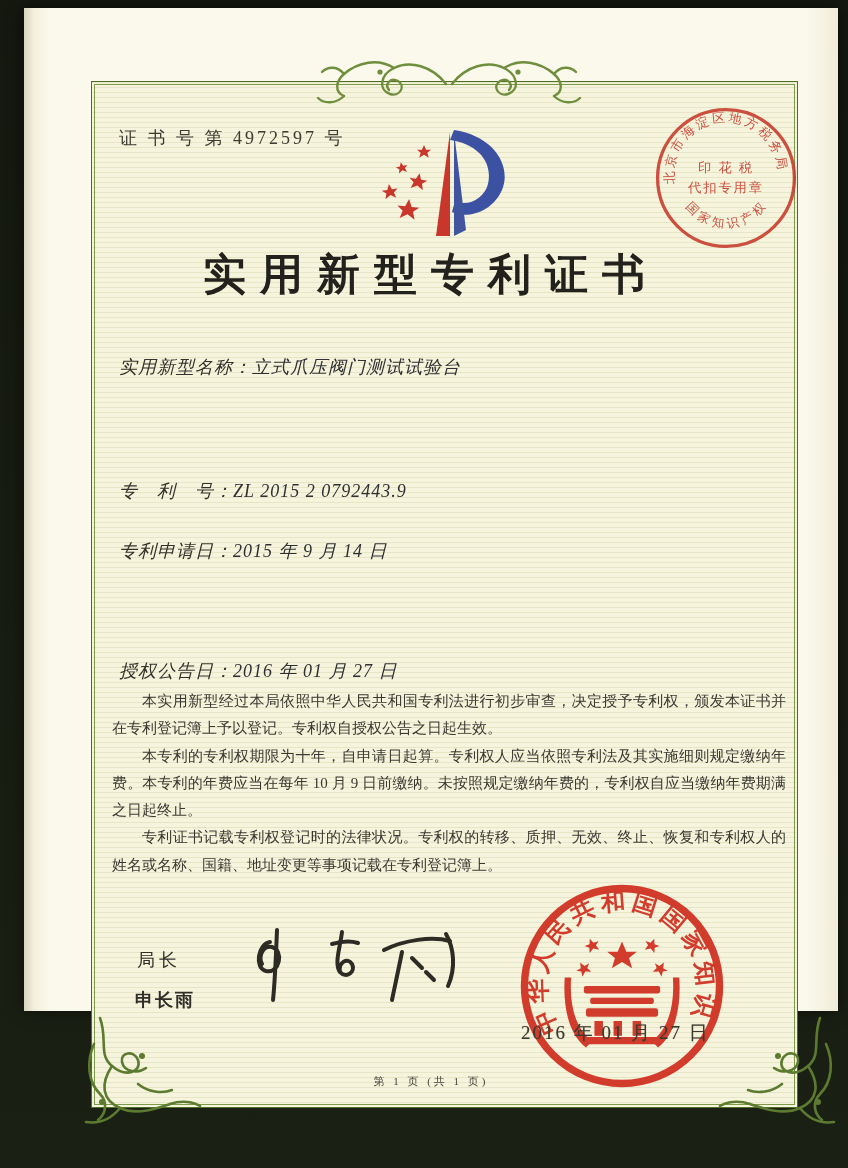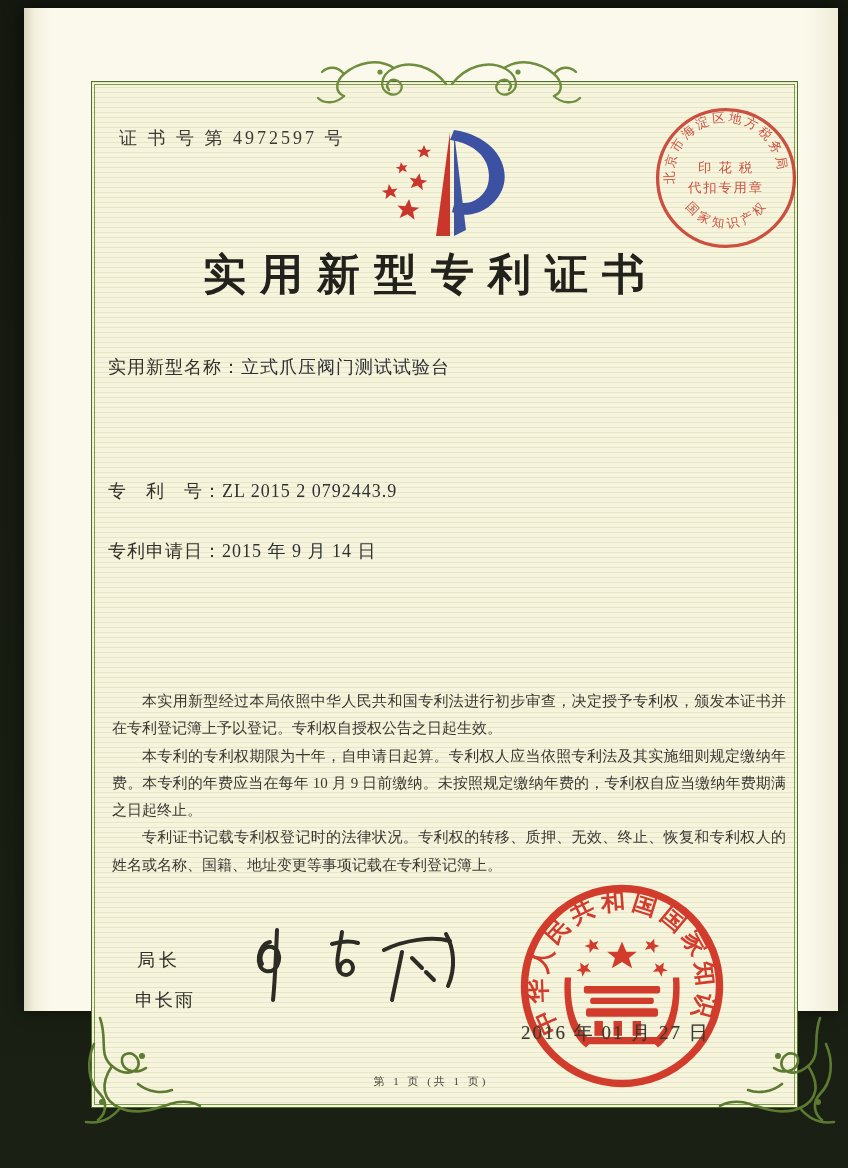--- a/index.html
+++ b/index.html
@@ -14,31 +14,31 @@
          background:
            repeating-linear-gradient(180deg,
              rgba(148,168,92,.18) 0px, rgba(148,168,92,.18) 1px,
              rgba(0,0,0,0) 1px, rgba(0,0,0,0) 5px),
            #f7f4de;}
   .cert-area::before{content:"";position:absolute;inset:2px;border:1px solid #7d9a4b;pointer-events:none;}
   .abs{position:absolute;}
   .cert-no{left:95px;top:118px;font-size:18px;letter-spacing:3px;color:#3d3c33;}
   .title{left:0;top:238px;width:100%;text-align:center;font-size:43px;font-weight:700;
          letter-spacing:14px;color:#22211c;}
-  .field{left:84px;width:620px;font-size:18px;color:#32312a;letter-spacing:1px;white-space:nowrap;}
+  .field{left:95px;width:620px;font-size:18px;color:#32312a;letter-spacing:1px;white-space:nowrap;font-style:italic;}
   .field .lbl{color:#32312a;}
   .field .val{color:#2f3033;}
   .f0{top:347px}.f1{top:411px}.f2{top:471px}.f3{top:531px}.f4{top:591px}.f5{top:651px}
   .paras{left:88px;top:680px;width:674px;font-size:15px;line-height:1.82;
          color:#3a3931;text-align:justify;}
   .paras p{margin:0;text-indent:2em;}
   .sig-title{left:113px;top:940px;font-size:18px;color:#2f2e28;
              font-family:"Liberation Sans","DejaVu Sans",sans-serif;letter-spacing:4px;text-align:center;}
   .sig-name{left:111px;top:980px;font-size:18px;color:#2f2e28;
-            font-family:"Liberation Sans","DejaVu Sans",sans-serif;letter-spacing:2px;}
+            font-family:"Liberation Sans","DejaVu Sans",sans-serif;letter-spacing:2px;font-weight:bold;}
   .seal-date{left:497px;top:1012px;font-size:19px;letter-spacing:2px;color:#3c3a30;
              text-shadow:0 0 1px rgba(60,58,48,.4);z-index:6;}
   .footer{left:0;top:1066px;width:100%;text-align:center;font-size:11px;
           letter-spacing:3px;color:#45443a;}
   svg{display:block;}
   .office-seal{left:492px;top:872px;z-index:5;opacity:.93;}
   .tax-seal{left:626px;top:90px;z-index:5;opacity:.88;}
   .logo{left:338px;top:116px;}
   .dragons{left:290px;top:44px;z-index:4;}
   .corner-bl{left:48px;top:1006px;z-index:4;}
@@ -119,20 +119,21 @@
       </text>
       <text x="80" y="78" text-anchor="middle" font-size="14" fill="#c63a2a" letter-spacing="2" font-family="'Liberation Serif',serif">印 花 税</text>
       <text x="80" y="99" text-anchor="middle" font-size="14" fill="#c63a2a" letter-spacing="2" font-family="'Liberation Serif',serif">代扣专用章</text>
     </svg>
 
     <div class="abs title">实用新型专利证书</div>
 
     <div class="abs field f0"><span class="lbl">实用新型名称：</span><span class="val">立式爪压阀门测试试验台</span></div>
     <div class="abs field f2"><span class="lbl">专　利　号：</span><span class="val">ZL 2015 2 0792443.9</span></div>
     <div class="abs field f3"><span class="lbl">专利申请日：</span><span class="val">2015 年 9 月 14 日</span></div>
+    <div class="abs field f5"><span class="lbl">授权公告日：</span><span class="val">2016 年 01 月 27 日</span></div>
 
     <div class="abs paras">
       <p>本实用新型经过本局依照中华人民共和国专利法进行初步审查，决定授予专利权，颁发本证书并在专利登记簿上予以登记。专利权自授权公告之日起生效。</p>
       <p>本专利的专利权期限为十年，自申请日起算。专利权人应当依照专利法及其实施细则规定缴纳年费。本专利的年费应当在每年 10 月 9 日前缴纳。未按照规定缴纳年费的，专利权自应当缴纳年费期满之日起终止。</p>
       <p>专利证书记载专利权登记时的法律状况。专利权的转移、质押、无效、终止、恢复和专利权人的姓名或名称、国籍、地址变更等事项记载在专利登记簿上。</p>
     </div>
 
     <div class="abs sig-title">局长</div>
     <div class="abs sig-name">申长雨</div>
 

